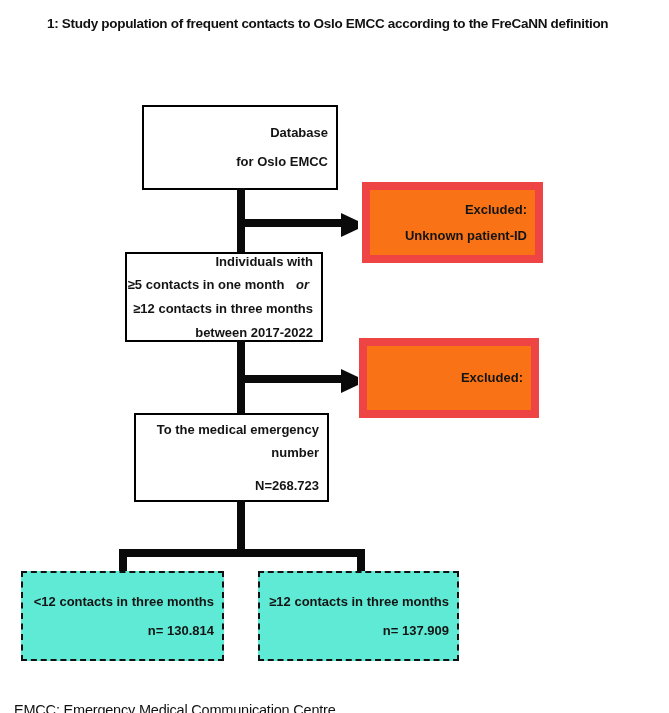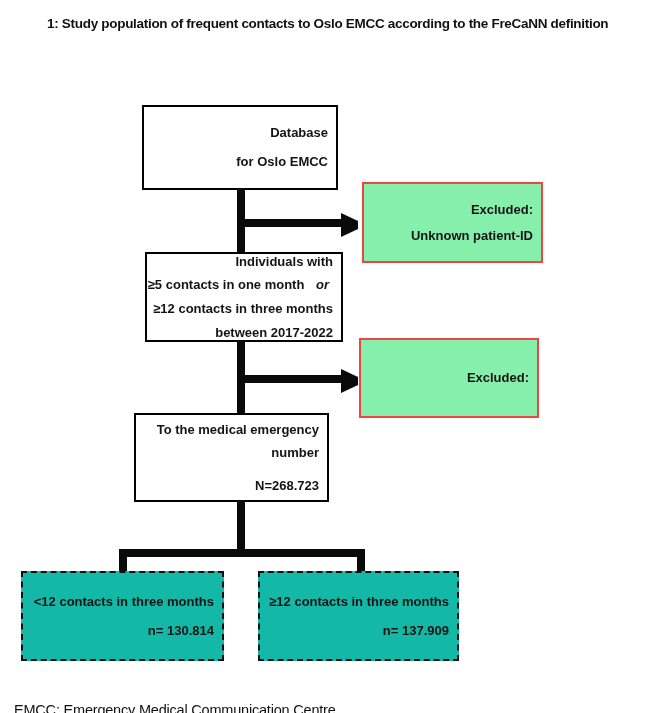--- a/index.html
+++ b/index.html
@@ -34,33 +34,33 @@
     flex-direction: column;
     align-items: flex-end;
     justify-content: center;
     text-align: center;
     font-size: 13px;
     font-weight: bold;
     color: #141414;
   }
   .node .ln { line-height: 1.2; white-space: nowrap; }
   .node.excluded {
-    background: #86efac;
-    border: 2px solid #ef4444;
+    background: #f97316;
+    border: 8px solid #ef4444;
   }
   .node.excluded .ln { line-height: 1.35; }
   .node.dashed {
-    background: #14b8a6;
+    background: #5eead4;
     border: 2px dashed #111111;
   }
   .gap5 { margin-top: 5px; }
   .gap8 { margin-top: 9px; }
   .it { font-style: italic; }
   #box-database   { left: 134px; top: 97px;  width: 196px; height: 85px; }
-  #box-criteria   { left: 137px; top: 244px; width: 198px; height: 90px; }
+  #box-criteria   { left: 117px; top: 244px; width: 198px; height: 90px; }
   #box-excluded-1 { left: 354px; top: 174px; width: 181px; height: 81px; }
   #box-excluded-2 { left: 351px; top: 330px; width: 180px; height: 80px; }
   #box-emergency  { left: 126px; top: 405px; width: 195px; height: 89px; }
   #box-branch-left  { left: 13px;  top: 563px; width: 203px; height: 90px; }
   #box-branch-right { left: 250px; top: 563px; width: 201px; height: 90px; }
   .line {
     position: absolute;
     background: #0a0a0a;
   }
   #vline-1 { left: 229px; top: 180px; width: 5px; height: 66px; }

